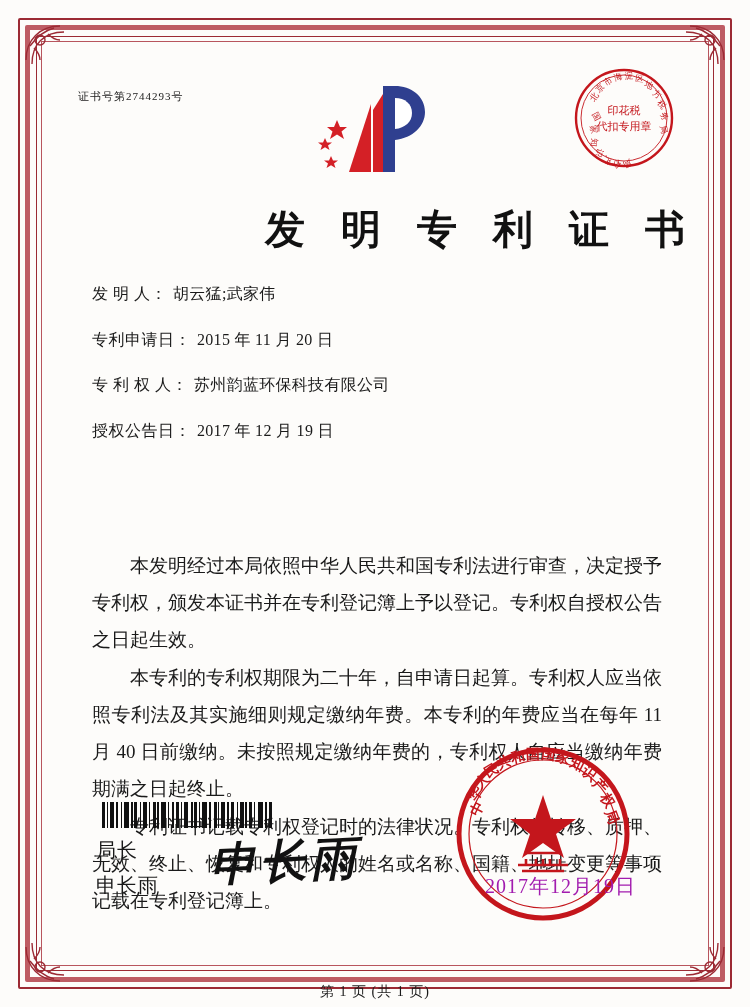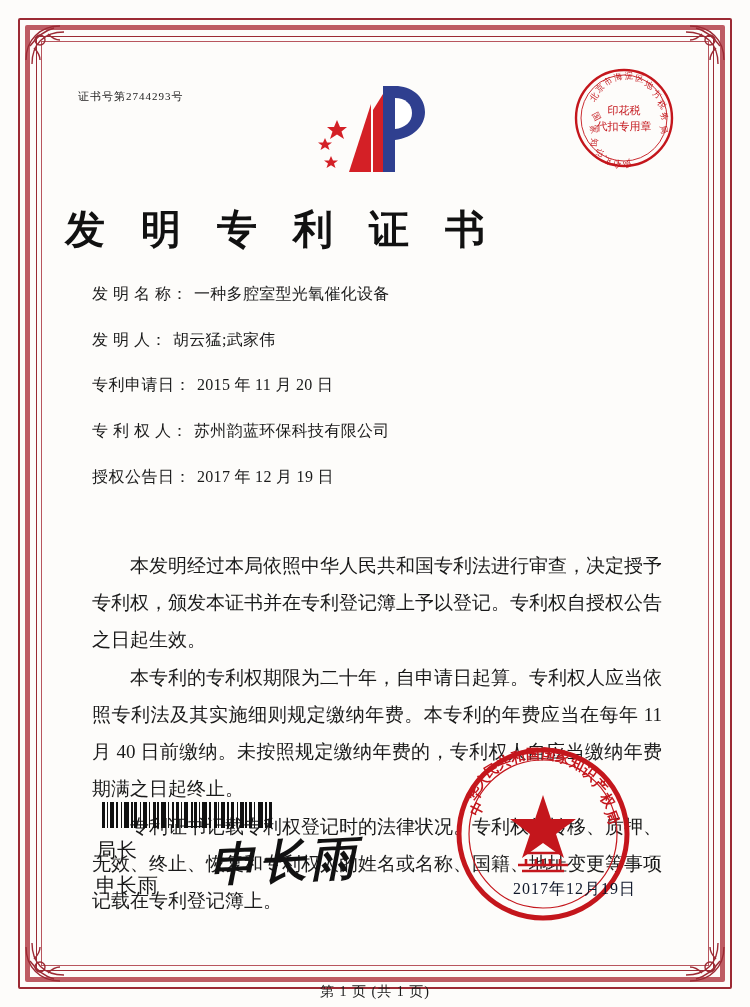--- a/index.html
+++ b/index.html
@@ -108,21 +108,21 @@
     top: 10px;
     width: 112px;
     height: 112px;
   }
 
   .main-title {
     position: absolute;
     left: 0;
     right: 0;
     top: 150px;
-    text-align: left;
+    text-align: right;
     font-size: 40px;
     font-weight: bold;
     letter-spacing: 13px;
     text-indent: 13px;
     color: #111;
     font-family: "Liberation Serif", serif;
   }
 
   .fields {
     position: absolute;
@@ -208,22 +208,22 @@
     position: absolute;
     right: 60px;
     bottom: 26px;
     width: 190px;
     height: 190px;
   }
   .seal-date {
     position: absolute;
     right: 62px;
     bottom: 55px;
-    font-size: 16px;
-    color: #0f172a;
+    font-size: 20px;
+    color: #a21caf;
     letter-spacing: 1px;
     white-space: nowrap;
     font-family: "Liberation Serif", serif;
   }
 
   .footer {
     position: absolute;
     left: 0;
     right: 0;
     bottom: 6px;
@@ -339,24 +339,20 @@
           <text x="50" y="97" transform="rotate(138 50 97)">权</text>
           <text x="62" y="97" transform="rotate(152 62 97)">局</text>
         </g>
       </svg>
     </div>
 
     <div class="main-title">发 明 专 利 证 书</div>
 
     <div class="fields">
       <div class="field-row">
-        <div class="field-label">发 明 名 称：</div>
-        <div class="field-value">一种多腔室型光氧催化设备</div>
-      </div>
-      <div class="field-row">
         <div class="field-label">发 明 人：</div>
         <div class="field-value">胡云猛;武家伟</div>
       </div>
       <div class="field-row">
         <div class="field-label">专利申请日：</div>
         <div class="field-value">2015 年 11 月 20 日</div>
       </div>
       <div class="field-row">
         <div class="field-label">专 利 权 人：</div>
         <div class="field-value">苏州韵蓝环保科技有限公司</div>

